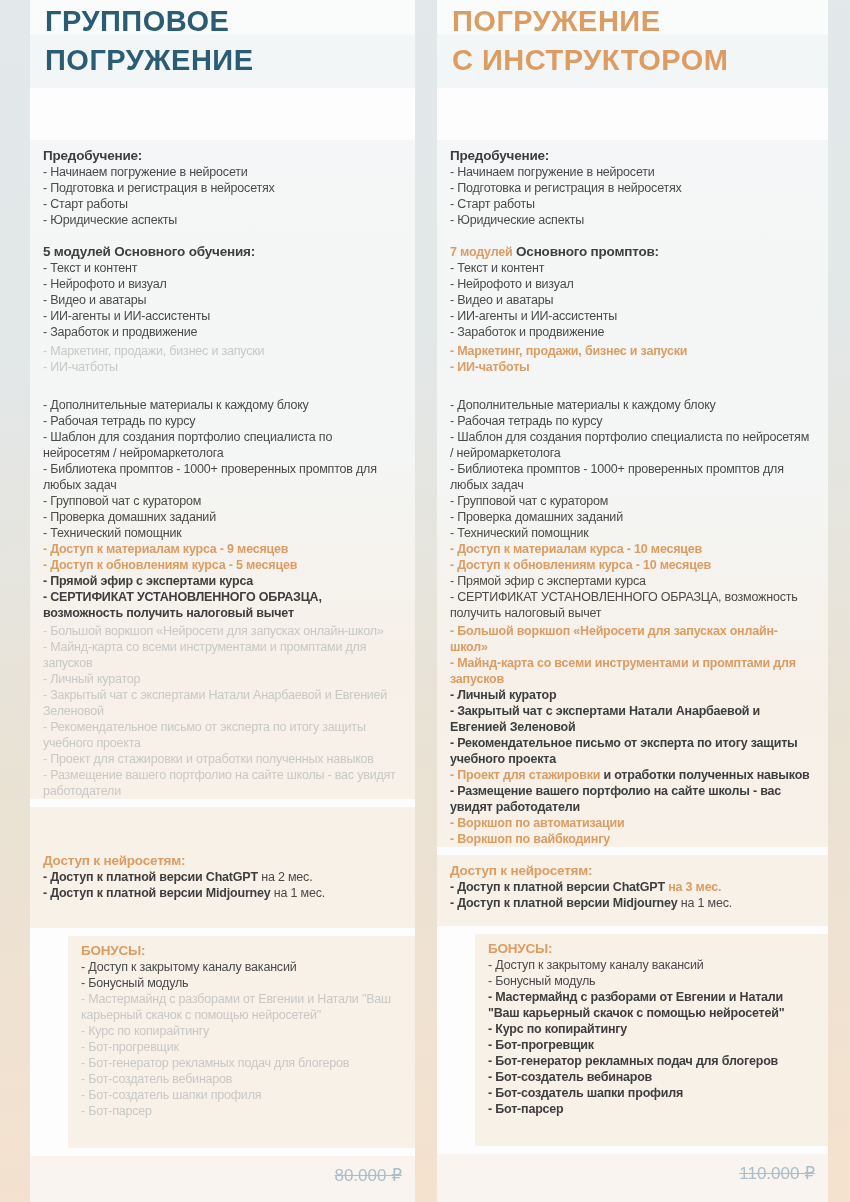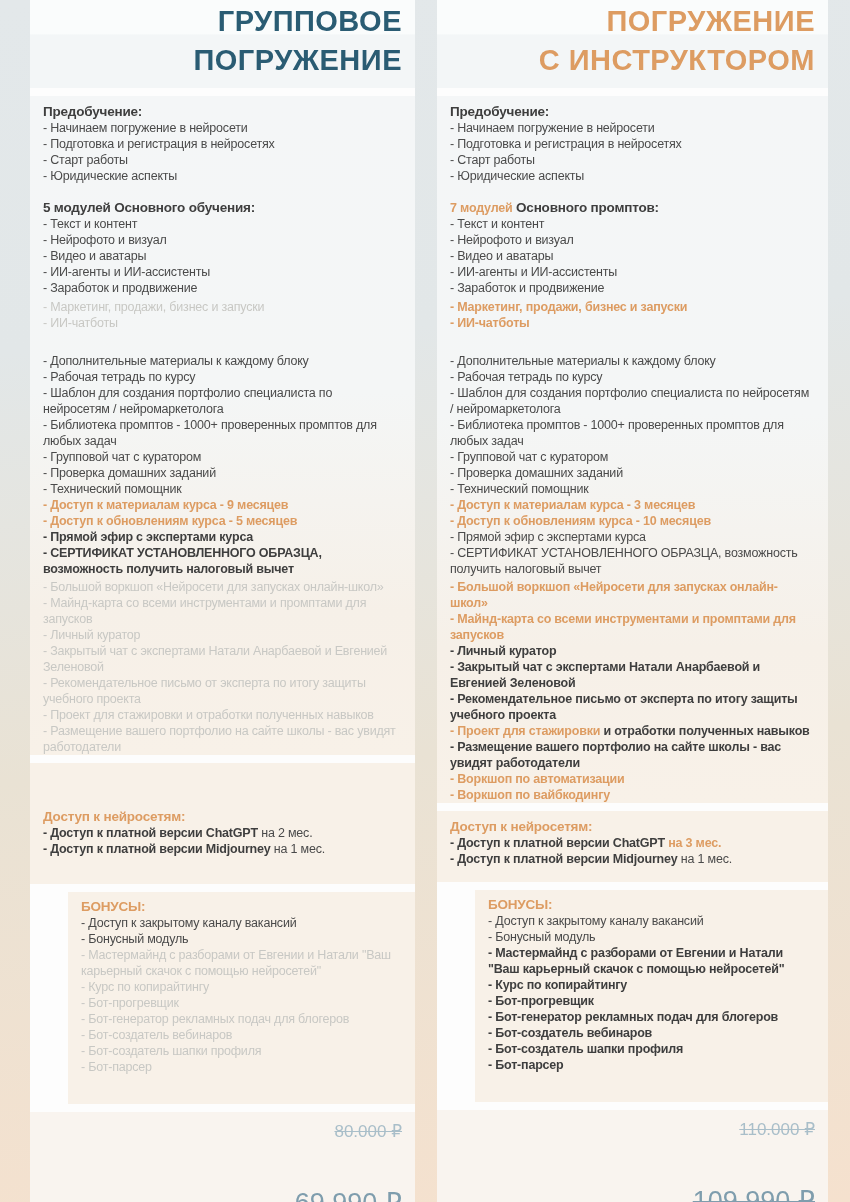--- a/index.html
+++ b/index.html
@@ -14,30 +14,30 @@
     background:#fdfdfd; height:1202px; overflow:hidden;
   }
   .card.left  { width:385px; }
   .card.right { width:391px; }
   .block { flex:0 0 auto; padding:0 13px; }
 
   
   .title-block {
     min-height:88px; padding-top:2px; padding-left:15px;
     background:linear-gradient(180deg,#fafcfc 0%,#fafcfc 38%,#f3f6f7 40%,#f3f6f7 100%);
-    text-align:right;
   }
   .title-line { font-size:29px; font-weight:bold; line-height:39px; letter-spacing:.5px; }
   .card.left  .title-line { color:#2a5c73; }
   .card.right .title-line { color:#dd9c62; }
 
   
   .features {
     padding-top:8px;
     background:linear-gradient(180deg,#f4f6f7 0%,#f4f6f6 45%,#f6f0e8 78%,#f8f1e8 100%);
+    margin-top:44px;
   }
   .card.left  .features { min-height:641px; }
   .card.right .features { min-height:691px; }
   .access  { background:#f8f1e8; }
   .card.left  .access { min-height:121px; padding-top:46px; }
   .card.right .access { min-height:71px;  padding-top:8px; }
   .bonuses { background:#f8f1e8; min-height:212px; padding-top:7px;margin-left:38px; }
 
   .line { font-size:12.5px; line-height:16px; letter-spacing:-0.2px; color:#4a4a4a; }
   .s-h  { font-weight:bold; color:#3e3e3e; font-size:13.5px; }
@@ -149,21 +149,21 @@
         <div class="line"><span class="s-o">- Маркетинг, продажи, бизнес и запуски</span></div>
         <div class="line"><span class="s-o">- ИИ-чатботы</span></div>
         <div class="spacer" style="height: 22px;"></div>
         <div class="line"><span class="s-n">- Дополнительные материалы к каждому блоку</span></div>
         <div class="line"><span class="s-n">- Рабочая тетрадь по курсу</span></div>
         <div class="line"><span class="s-n">- Шаблон для создания портфолио специалиста по нейросетям / нейромаркетолога</span></div>
         <div class="line"><span class="s-n">- Библиотека промптов - 1000+ проверенных промптов для любых задач</span></div>
         <div class="line"><span class="s-n">- Групповой чат с куратором</span></div>
         <div class="line"><span class="s-n">- Проверка домашних заданий</span></div>
         <div class="line"><span class="s-n">- Технический помощник</span></div>
-        <div class="line"><span class="s-o">- Доступ к материалам курса - 3 месяцев</span></div>
+        <div class="line"><span class="s-o">- Доступ к материалам курса - 10 месяцев</span></div>
         <div class="line"><span class="s-o">- Доступ к обновлениям курса - 10 месяцев</span></div>
         <div class="line"><span class="s-n">- Прямой эфир с экспертами курса</span></div>
         <div class="line"><span class="s-n">- СЕРТИФИКАТ УСТАНОВЛЕННОГО ОБРАЗЦА, возможность получить налоговый вычет</span></div>
         <div class="spacer" style="height: 2px;"></div>
         <div class="line"><span class="s-o">- Большой воркшоп «Нейросети для запусках онлайн-школ»</span></div>
         <div class="line"><span class="s-o">- Майнд-карта со всеми инструментами и промптами для запусков</span></div>
         <div class="line"><span class="s-b">- Личный куратор</span></div>
         <div class="line"><span class="s-b">- Закрытый чат с экспертами Натали Анарбаевой и Евгенией Зеленовой</span></div>
         <div class="line"><span class="s-b">- Рекомендательное письмо от эксперта по итогу защиты учебного проекта</span></div>
         <div class="line"><span class="s-o">- Проект для стажировки</span><span class="s-b"> и отработки полученных навыков</span></div>

